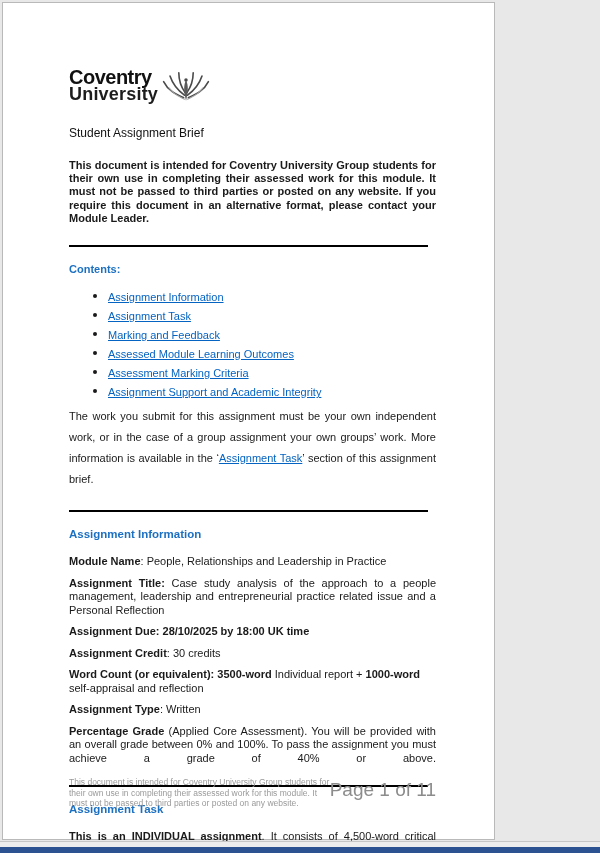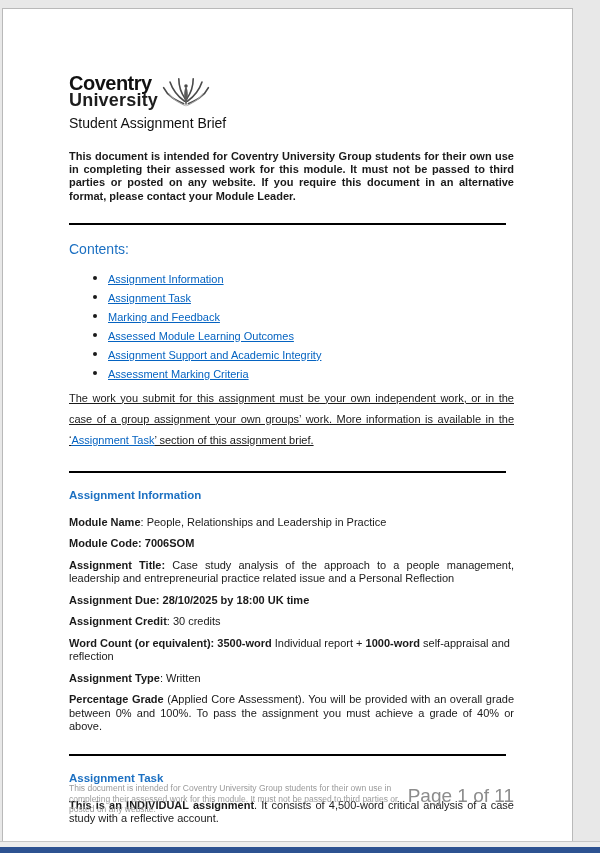--- a/index.html
+++ b/index.html
@@ -10,53 +10,53 @@
   *{box-sizing:border-box;margin:0;padding:0;}
   html,body{width:600px;height:853px;}
   body{
     background:#e8e8e8;
     font-family:"Liberation Sans","DejaVu Sans",sans-serif;
     position:relative;
     overflow:hidden;
   }
   .page{
     position:absolute;
-    left:2px; top:8px;
-    width:571px; height:838px;
+    left:2px; top:2px;
+    width:493px; height:838px;
     background:#ffffff;
     border:1px solid #b9b9b9;
   }
   .content{
     padding:66px 58px 0 66px;
   }
   
   .logo-row{display:flex;align-items:flex-start;}
   .brand1{
     font-size:20px;font-weight:bold;color:#111;
     letter-spacing:-0.5px;line-height:17px;
   }
   .brand2{
     font-size:18px;font-weight:700;color:#1d1d1d;
     letter-spacing:0.2px;line-height:17px;
   }
   .phoenix{margin-left:4px;margin-top:1px;}
-  .logo-sub{font-size:14px;color:#111;margin-top:3px;}
+  .logo-sub{font-size:12px;color:#111;margin-top:20px;}
   
   .notice{
     margin-top:19px;
     font-size:11px;line-height:13.2px;
     font-weight:bold;color:#1a1a1a;
     text-align:justify;
   }
   .rule{
     border:none;border-top:2px solid #000;
     margin:20px 8px 16px 0;
   }
   .contents-heading{
-    font-size:14px;font-weight:normal;color:var(--heading-blue);
+    font-size:11px;font-weight:bold;color:var(--heading-blue);
     margin-bottom:12px;
   }
   .toc{
     list-style:none;
     margin:0 0 4px 28px;
   }
   .toc li{
     position:relative;
     line-height:18px;
     padding-left:11px;
@@ -69,21 +69,20 @@
   .doclink{
     color:var(--link-blue);
     text-decoration:underline;
     font-size:11px;
     cursor:pointer;
   }
   .ownwork{
     font-size:11px;line-height:21px;color:#1a1a1a;
     text-align:justify;
     margin-top:5px;
-    text-decoration:underline;
   }
   .sec-heading{
     font-size:11.5px;font-weight:bold;color:var(--heading-blue);
     margin:0 0 15px 0;
   }
   .row{
     font-size:11px;line-height:13.5px;color:#1a1a1a;
     margin:0 0 8px 0;
   }
   .row.bold{font-weight:bold;}
@@ -152,33 +151,32 @@
 
     <hr class="rule">
 
     <div class="contents-heading">Contents:</div>
 
     <ul class="toc">
       <li><span class="bullet"></span><a href="#" class="doclink">Assignment Information</a></li>
       <li><span class="bullet"></span><a href="#" class="doclink">Assignment Task</a></li>
       <li><span class="bullet"></span><a href="#" class="doclink">Marking and Feedback</a></li>
       <li><span class="bullet"></span><a href="#" class="doclink">Assessed Module Learning Outcomes</a></li>
+      <li><span class="bullet"></span><a href="#" class="doclink">Assessment Marking Criteria</a></li>
       <li><span class="bullet"></span><a href="#" class="doclink">Assignment Support and Academic Integrity</a></li>
-      <li><span class="bullet"></span><a href="#" class="doclink">Assessment Marking Criteria</a></li>
     </ul>
 
     <p class="ownwork"><span>The work you submit for this assignment must be your own independent work, or in the case of a group assignment your own groups’ work. More information is available in the ‘</span><a href="#" class="doclink">Assignment Task</a><span>’ section of this assignment brief.</span></p>
 
     <hr class="rule">
 
     <h2 class="sec-heading">Assignment Information</h2>
 
     <p class="row"><b>Module Name</b><span>: People, Relationships and Leadership in Practice</span></p>
 
-    <p class="row bold">Module Code: 7006SOM</p>
 
     <p class="row justify"><b>Assignment Title:</b><span> Case study analysis of the approach to a people management, leadership and entrepreneurial practice related issue and a Personal Reflection</span></p>
 
     <p class="row bold">Assignment Due: 28/10/2025 by 18:00 UK time</p>
 
     <p class="row"><b>Assignment Credit</b><span>: 30 credits</span></p>
 
     <p class="row"><b>Word Count (or equivalent):</b><b> 3500-word</b><span> Individual report + </span><b>1000-word</b><span> self-appraisal and reflection</span></p>
 
     <p class="row"><b>Assignment Type</b><span>: Written</span></p>

